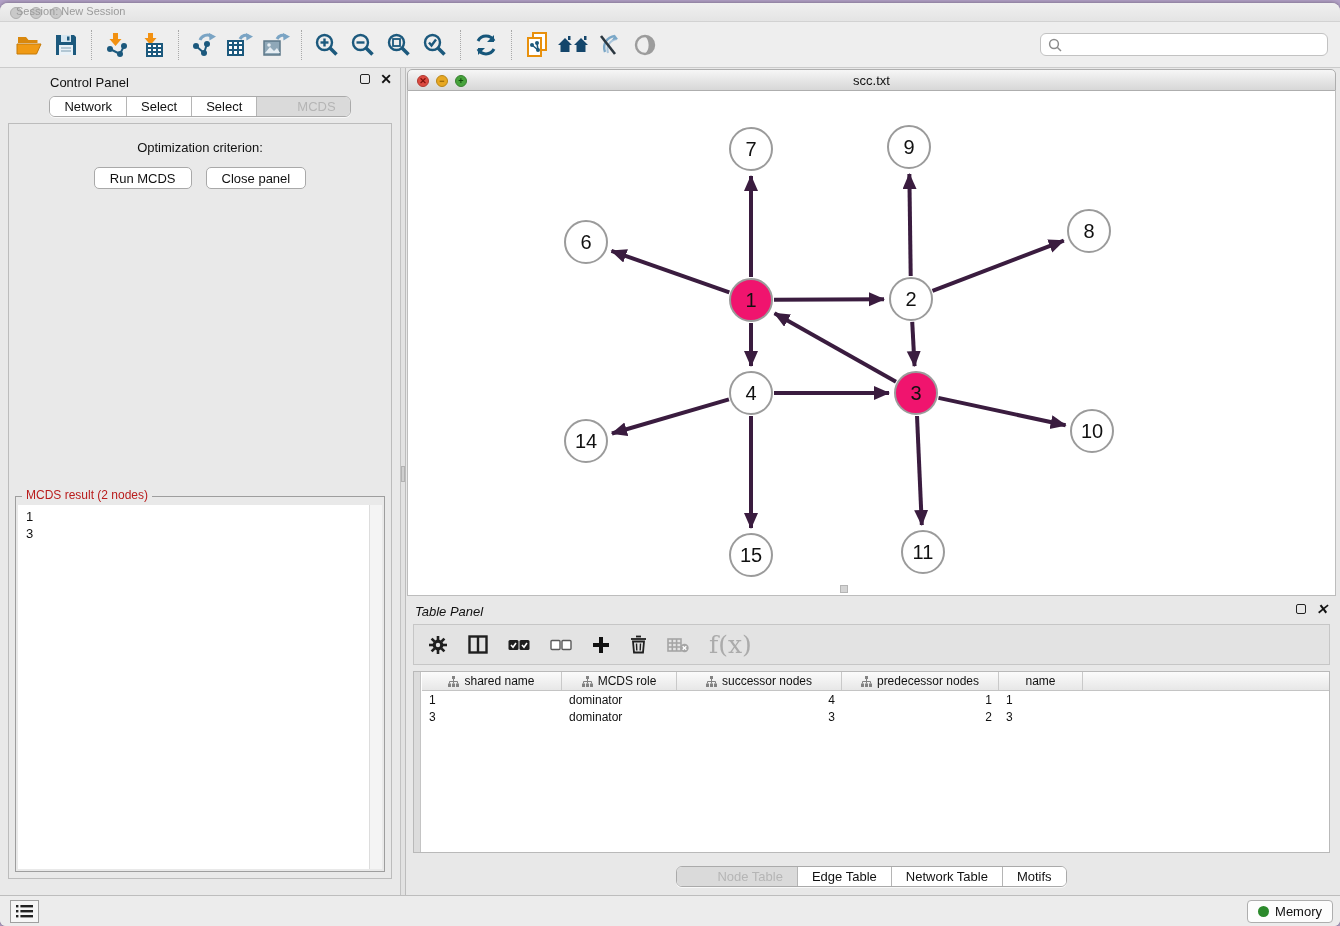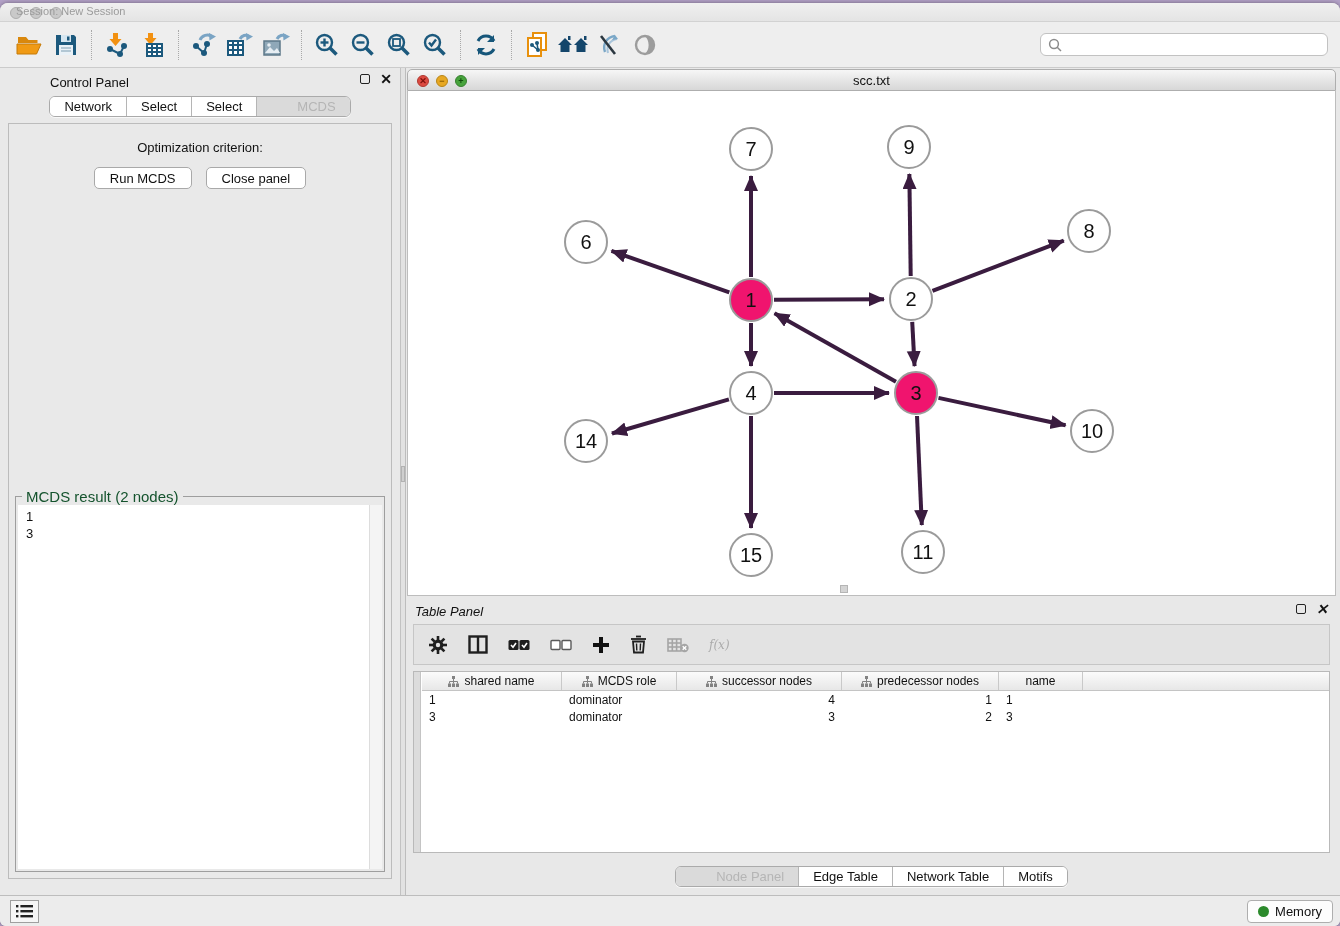--- a/index.html
+++ b/index.html
@@ -39,21 +39,21 @@
   .opt-label { margin-top:16px; text-align:center; font-size:13px; color:#111; }
   .dropdown { margin:10px auto 0; width:312px; height:22px; background:#fff; border:1px solid #a6a6a6; border-radius:5px; display:flex; align-items:center; padding:0 4px 0 10px; font-size:13px; cursor:pointer; }
   .dropdown .dd-label { flex:1; }
   .stepper { display:flex; flex-direction:column; gap:2px; padding-right:2px; }
   .stepper i { width:0; height:0; border-left:4px solid transparent; border-right:4px solid transparent; }
   .stepper .up { border-bottom:5px solid #333; }
   .stepper .down { border-top:5px solid #333; }
   .btn-row { margin-top:12px; display:flex; justify-content:center; gap:14px; }
   .pbtn { background:#fff; border:1px solid #a9a9a9; border-radius:5px; font-size:13px; padding:2px 15px; height:22px; cursor:pointer; color:#111; }
   .result-group { position:absolute; left:6px; right:6px; top:372px; bottom:6px; border:1px solid #9e9e9e; }
-  .result-legend { position:absolute; top:-9px; left:6px; background:#e9e9e9; padding:0 4px; font-size:15px; color:#14532d; }
+  .result-legend { position:absolute; top:-9px; left:6px; background:#e9e9e9; padding:0 4px; font-size:12px; color:#b91c1c; }
   .result-inner { position:absolute; left:2px; right:2px; top:8px; bottom:2px; background:#fff; }
   .result-scroll { position:absolute; right:0; top:0; bottom:0; width:13px; background:#f4f4f4; border-left:1px solid #ddd; }
   .result-text { padding:3px 8px; font-size:13px; line-height:17px; color:#111; }
 
   
   .v-splitter { position:absolute; left:400px; width:6px; top:0; bottom:0; background:#e2e2e2; border-left:1px solid #c2c2c2; border-right:1px solid #bdbdbd; cursor:col-resize; }
   .v-grip { position:absolute; top:398px; left:0; width:4px; height:16px; background:#cfcfcf; border:1px solid #b2b2b2; }
 
   
   .right-area { position:absolute; left:406px; right:0; top:0; bottom:0; }
@@ -69,21 +69,21 @@
   .net-canvas svg { display:block; }
   .canvas-grip { position:absolute; left:432px; bottom:2px; width:8px; height:8px; background:#d4d4d4; border:1px solid #b5b5b5; }
 
   
   .table-panel { position:absolute; left:1px; right:4px; top:530px; bottom:0; }
   .tp-header { height:25px; position:relative;font-style:italic; }
   .tp-title { position:absolute; left:8px; top:6px; font-size:13px; color:#111; }
   .tp-toolbar { margin:1px 6px 0 6px; height:41px; background:#e3e3e3; border:1px solid #c6c6c6; display:flex; align-items:center; gap:20px; padding:0 14px; }
   .tpi { display:flex; align-items:center; justify-content:center; cursor:pointer; }
   .tpi.disabled { cursor:default; }
-  .fx-label { font-family:"DejaVu Serif", serif; font-style:italic; font-size:12px; color:#ababab; }
+  .fx-label { font-family:"DejaVu Serif", serif; font-size:25px; color:#ababab; }
   .tp-table { margin:6px 6px 0 6px; height:182px; background:#fff; border:1px solid #b9b9b9; position:relative; overflow:hidden; }
   .t-gutter { position:absolute; left:0; top:0; bottom:0; width:7px; background:#dcdcdc; border-right:1px solid #c4c4c4; }
   .t-head { display:flex; margin-left:8px; height:19px; background:linear-gradient(#fbfbfb,#e7e7e7); border-bottom:1px solid #c4c4c4; }
   .th { display:flex; align-items:center; justify-content:center; gap:5px; font-size:12px; color:#111; border-right:1px solid #c9c9c9; }
   .t-row { display:flex; margin-left:8px; height:17px; align-items:center; }
   .td { font-size:12px; color:#111; padding:0 7px; overflow:hidden; white-space:nowrap; }
   .tp-tabs { position:absolute; left:0; right:0; bottom:8px; display:flex; justify-content:center; }
 
   
   .status-bar { position:absolute; left:0; right:0; bottom:0; height:31px; background:#ececec; border-top:1px solid #bdbdbd; border-radius:0 0 6px 6px; }
@@ -511,21 +511,21 @@
                 <div class="td" style="width: 140px; text-align: left;">3</div>
                 <div class="td" style="width: 115px; text-align: left;">dominator</div>
                 <div class="td" style="width: 165px; text-align: right;">3</div>
                 <div class="td" style="width: 157px; text-align: right;">2</div>
                 <div class="td" style="width: 84px; text-align: left;">3</div>
               </div>
             </div>
         </div>
         <div class="tp-tabs">
           <div class="seg" id="tp-tab-seg">
-              <div class="seg-item active">Node Panel</div>
+              <div class="seg-item active">Node Table</div>
               <div class="seg-item">Edge Table</div>
               <div class="seg-item">Network Table</div>
               <div class="seg-item">Motifs</div>
             </div>
         </div>
       </div>
 
     </div>
   </div>
 

